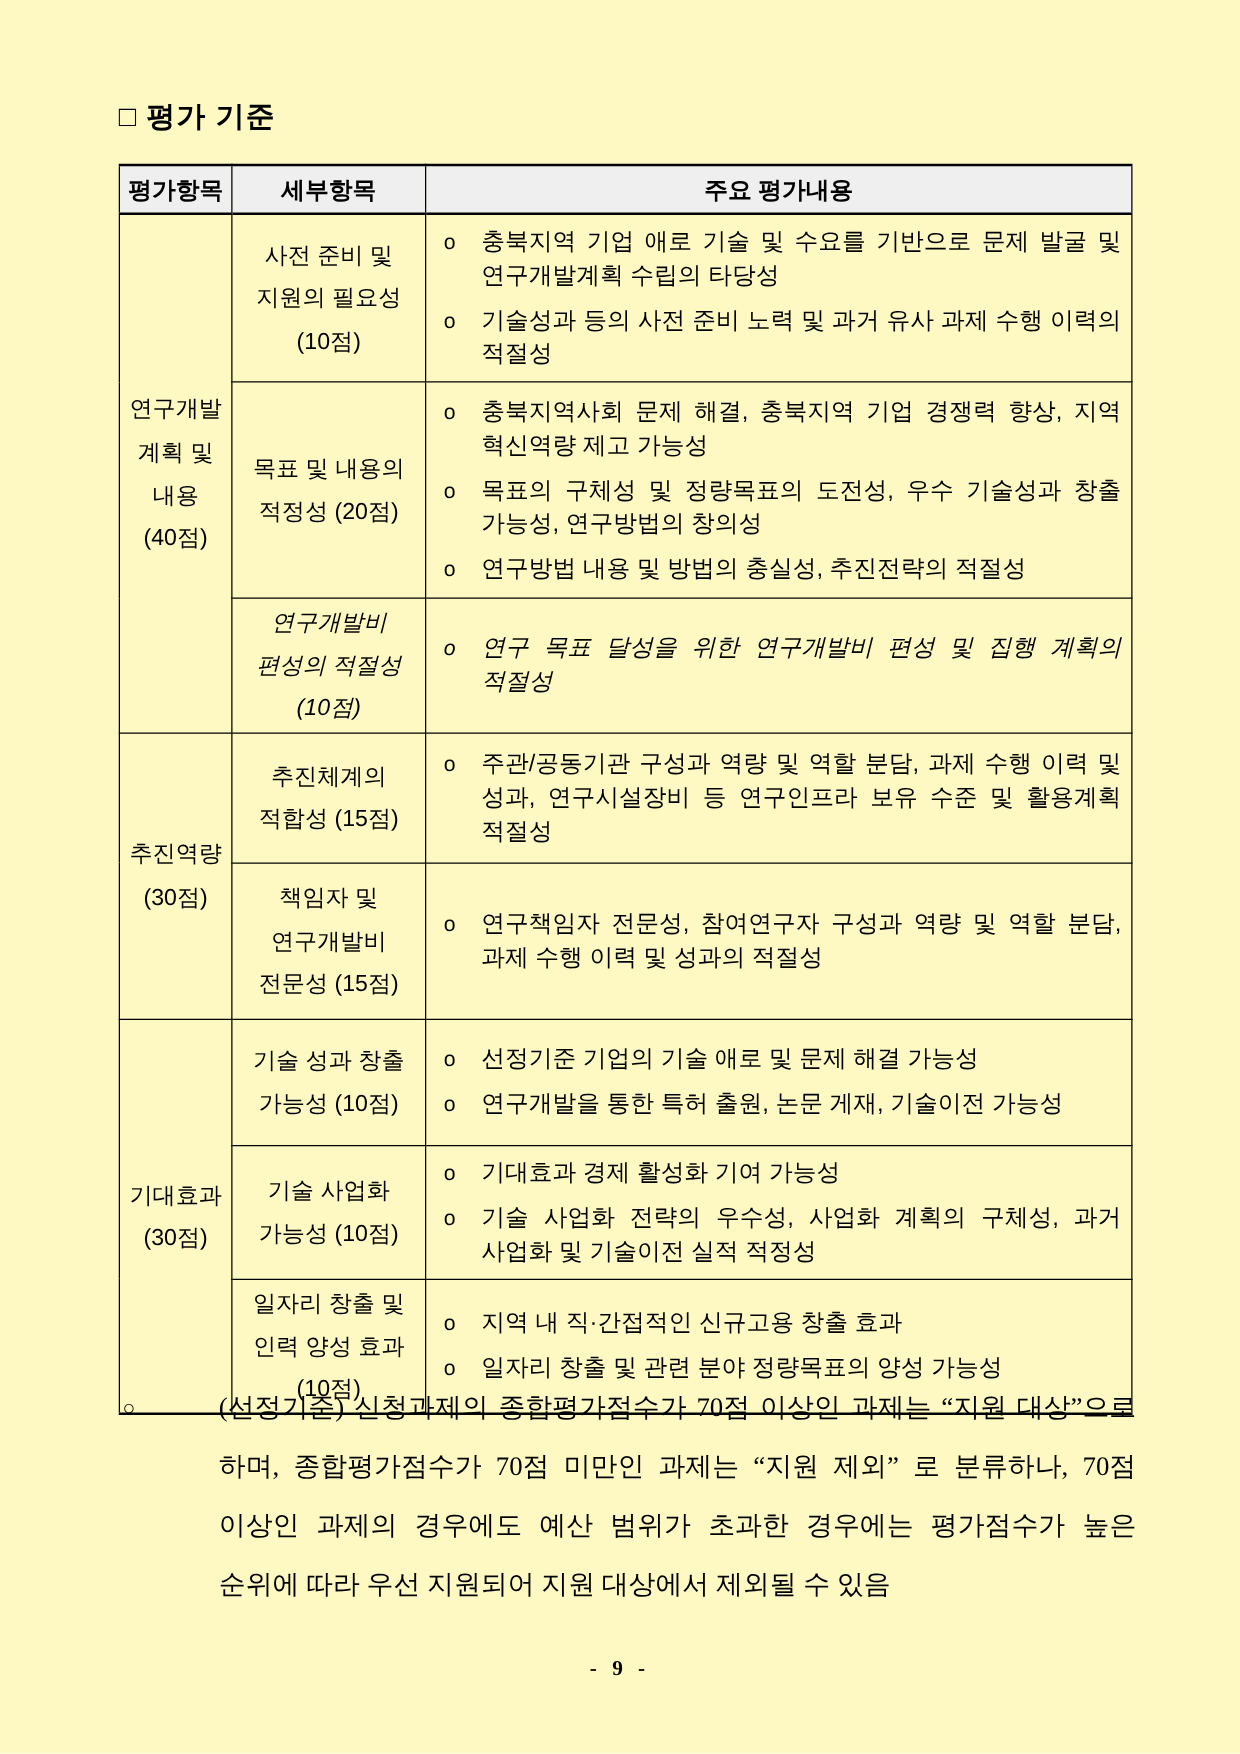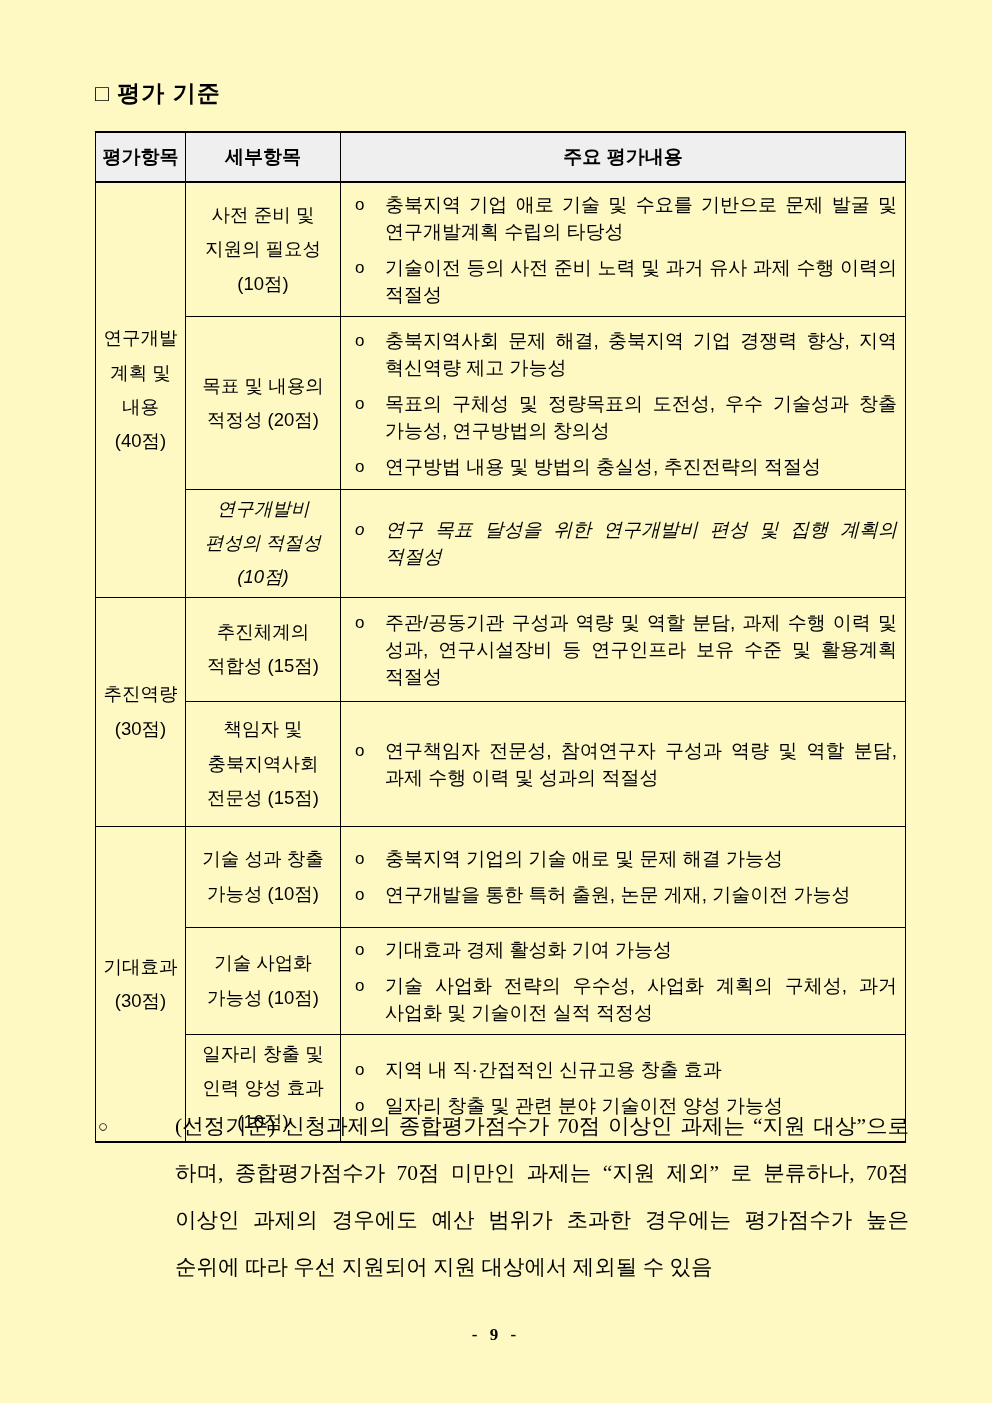--- a/index.html
+++ b/index.html
@@ -28,21 +28,21 @@
   .criteria-table th,.criteria-table td{
     border:1px solid #000;
     vertical-align:middle;
     padding:2px 4px;
   }
   .criteria-table th{
     background:#efefef;
     font-size:19px;font-weight:bold;text-align:center;
     border-bottom:2px solid #000;
   }
-  .hr0{height:50px;}
+  .hr0{height:39px;}
   .rh1{height:129px;} .rh2{height:173px;} .rh3{height:100px;font-style:italic;}
   .rh4{height:104px;} .rh5{height:125px;} .rh6{height:101px;}
   .rh7{height:102px;} .rh8{height:97px;}
   td.cat,td.det{
     text-align:center;
     font-size:18.5px;line-height:1.85;
     word-break:keep-all;
   }
   td.con{padding:8px 8px 8px 10px;}
   .item{display:flex;align-items:flex-start;}
@@ -107,21 +107,21 @@
       <tr class="rh1">
         <td class="cat" rowspan="3">연구개발 계획 및 내용 (40점)</td>
         <td class="det">사전 준비 및 지원의 필요성 (10점)</td>
         <td class="con">
           <div class="item">
             <span class="mk">o</span>
             <span class="tx">충북지역 기업 애로 기술 및 수요를 기반으로 문제 발굴 및 연구개발계획 수립의 타당성</span>
           </div>
           <div class="item">
             <span class="mk">o</span>
-            <span class="tx">기술이전 등의 사전 준비 노력 및 과거 유사 과제 수행 이력의 적절성</span>
+            <span class="tx">기술성과 등의 사전 준비 노력 및 과거 유사 과제 수행 이력의 적절성</span>
           </div>
         </td>
       </tr>
 
       <tr class="rh2">
         <td class="det">목표 및 내용의 적정성 (20점)</td>
         <td class="con">
           <div class="item">
             <span class="mk">o</span>
             <span class="tx">충북지역사회 문제 해결, 충북지역 기업 경쟁력 향상, 지역 혁신역량 제고 가능성</span>
@@ -152,36 +152,36 @@
         <td class="det">추진체계의 적합성 (15점)</td>
         <td class="con">
           <div class="item">
             <span class="mk">o</span>
             <span class="tx">주관/공동기관 구성과 역량 및 역할 분담, 과제 수행 이력 및 성과, 연구시설장비 등 연구인프라 보유 수준 및 활용계획 적절성</span>
           </div>
         </td>
       </tr>
 
       <tr class="rh5">
-        <td class="det">책임자 및 충북지역사회 전문성 (15점)</td>
+        <td class="det">책임자 및 연구개발비 전문성 (15점)</td>
         <td class="con">
           <div class="item">
             <span class="mk">o</span>
             <span class="tx">연구책임자 전문성, 참여연구자 구성과 역량 및 역할 분담, 과제 수행 이력 및 성과의 적절성</span>
           </div>
         </td>
       </tr>
 
       <tr class="rh6">
         <td class="cat" rowspan="3">기대효과 (30점)</td>
         <td class="det">기술 성과 창출 가능성 (10점)</td>
         <td class="con">
           <div class="item">
             <span class="mk">o</span>
-            <span class="tx">충북지역 기업의 기술 애로 및 문제 해결 가능성</span>
+            <span class="tx">선정기준 기업의 기술 애로 및 문제 해결 가능성</span>
           </div>
           <div class="item">
             <span class="mk">o</span>
             <span class="tx">연구개발을 통한 특허 출원, 논문 게재, 기술이전 가능성</span>
           </div>
         </td>
       </tr>
 
       <tr class="rh7">
         <td class="det">기술 사업화 가능성 (10점)</td>
@@ -199,21 +199,21 @@
 
       <tr class="rh8">
         <td class="det">일자리 창출 및 인력 양성 효과 (10점)</td>
         <td class="con">
           <div class="item">
             <span class="mk">o</span>
             <span class="tx">지역 내 직·간접적인 신규고용 창출 효과</span>
           </div>
           <div class="item">
             <span class="mk">o</span>
-            <span class="tx">일자리 창출 및 관련 분야 기술이전 양성 가능성</span>
+            <span class="tx">일자리 창출 및 관련 분야 정량목표의 양성 가능성</span>
           </div>
         </td>
       </tr>
     </tbody>
   </table>
 
   <div class="note">
     <span class="note-bullet">○</span>
     <div class="note-text">(선정기준) 신청과제의 종합평가점수가 70점 이상인 과제는 “지원 대상”으로 하며, 종합평가점수가 70점 미만인 과제는 “지원 제외” 로 분류하나, 70점 이상인 과제의 경우에도 예산 범위가 초과한 경우에는 평가점수가 높은 순위에 따라 우선 지원되어 지원 대상에서 제외될 수 있음</div>
   </div>

